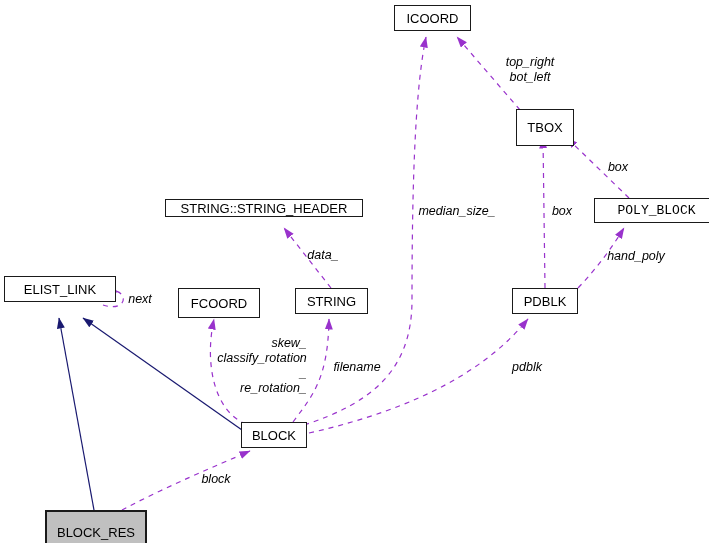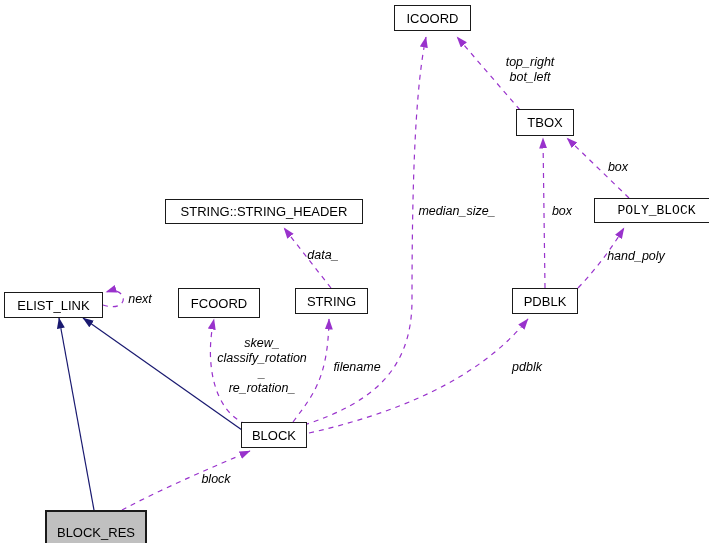--- a/index.html
+++ b/index.html
@@ -27,38 +27,38 @@
     transform: translateX(-50%);
     font-size: 12.5px;
     line-height: 15px;
     color: #000000;
     text-align: center;
     white-space: pre-line;
     font-style: italic;
   }
   
   #n-icoord      { left:394px; top:5px;   width:77px;  height:26px; }
-  #n-tbox        { left:516px; top:109px; width:58px;  height:27px; }
+  #n-tbox        { left:516px; top:109px; width:58px;  height:37px; }
   #n-poly-block  { left:594px; top:198px; width:125px; height:25px;font-family:Liberation Mono, monospace; }
-  #n-string-header{ left:165px; top:199px; width:198px; height:25px; }
-  #n-elist-link  { left:4px;   top:292px; width:99px;  height:26px; }
+  #n-string-header{ left:165px; top:199px; width:198px; height:18px; }
+  #n-elist-link  { left:4px;   top:276px; width:112px;  height:26px; }
   #n-fcoord      { left:178px; top:288px; width:82px;  height:30px; }
   #n-string      { left:295px; top:288px; width:73px;  height:26px; }
   #n-pdblk       { left:512px; top:288px; width:66px;  height:26px; }
   #n-block       { left:241px; top:422px; width:66px;  height:26px; }
   #n-block-res   { left:45px;  top:510px; width:102px; height:44px; }
   
   #l-next        { left:140px; top:292px; }
   #l-topright    { left:530px; top:55px;  }
   #l-box-poly    { left:618px; top:160px; }
   #l-median      { left:457px; top:204px; }
   #l-box-pdblk   { left:562px; top:204px; }
   #l-data        { left:323px; top:248px; }
   #l-handpoly    { left:636px; top:249px; }
-  #l-skew        { left:262px; top:336px; }
+  #l-skew        { left:262px; top:336px;text-align:right; }
   #l-filename    { left:357px; top:360px;text-align:right; }
   #l-pdblk       { left:527px; top:360px; }
   #l-block       { left:216px; top:472px; }
 </style>
 </head>
 <body>
 
 <div id="canvas">
 
   <svg id="edge-layer" width="709" height="543" viewBox="0 0 709 543">

